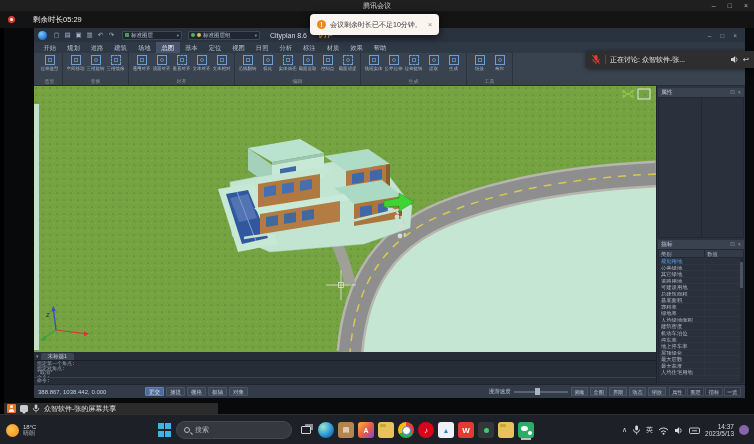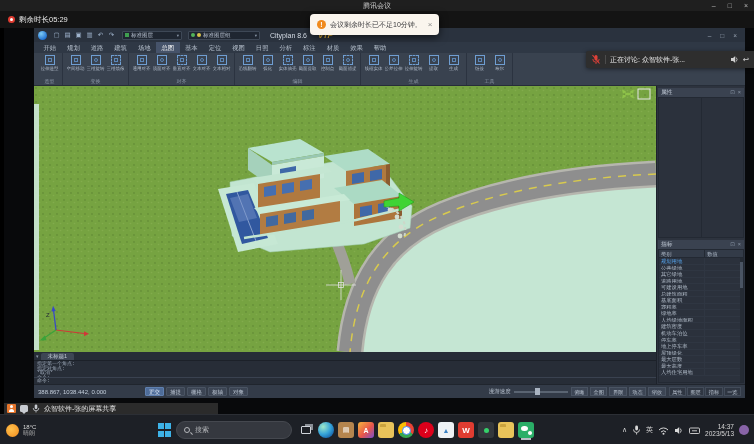--- a/index.html
+++ b/index.html
@@ -4,21 +4,21 @@
 <style>
   html,body{margin:0;padding:0;background:#000;}
   *{box-sizing:border-box;}
   #screen{position:relative;width:754px;height:444px;background:#000;overflow:hidden;
     font-family:"Liberation Sans","DejaVu Sans",sans-serif;cursor:default;}
 
   
   #titlebar{height:11px;background:#1f1f1f;display:flex;align-items:center;justify-content:center;position:relative;}
   .tb-title{font-size:7px;color:#cfcfcf;}
   .tb-ctrls{position:absolute;right:6px;top:0;display:flex;gap:12px;font-size:7px;color:#b8b8b8;line-height:11px;}
-  #meetbar{height:17px;background:#141414;display:flex;align-items:center;gap:4px;padding-left:8px;}
+  #meetbar{height:17px;background:#141414;display:flex;align-items:center;gap:18px;padding-left:8px;}
   .rec-icon{width:7px;height:7px;border-radius:50%;background:#e03c31;position:relative;}
   .rec-icon::after{content:"";position:absolute;left:2px;top:2px;width:3px;height:3px;border-radius:50%;background:#fff;}
   #meetbar .timetext{font-size:7.5px;color:#e8e8e8;}
   #toast{position:absolute;left:310px;top:14px;height:21px;background:#faf5ee;border-radius:4px;
     display:flex;align-items:center;gap:4px;padding:0 7px;box-shadow:0 2px 8px rgba(0,0,0,.65);z-index:60;}
   .warn-icon{width:9px;height:9px;border-radius:50%;background:#f08a1d;color:#fff;font-size:7px;line-height:9px;text-align:center;font-weight:bold;flex:0 0 auto;}
   #toast .ttext{font-size:7px;color:#39393c;white-space:nowrap;}
   .toast-close{font-size:8px;color:#8a8a8a;margin-left:2px;}
 
   

